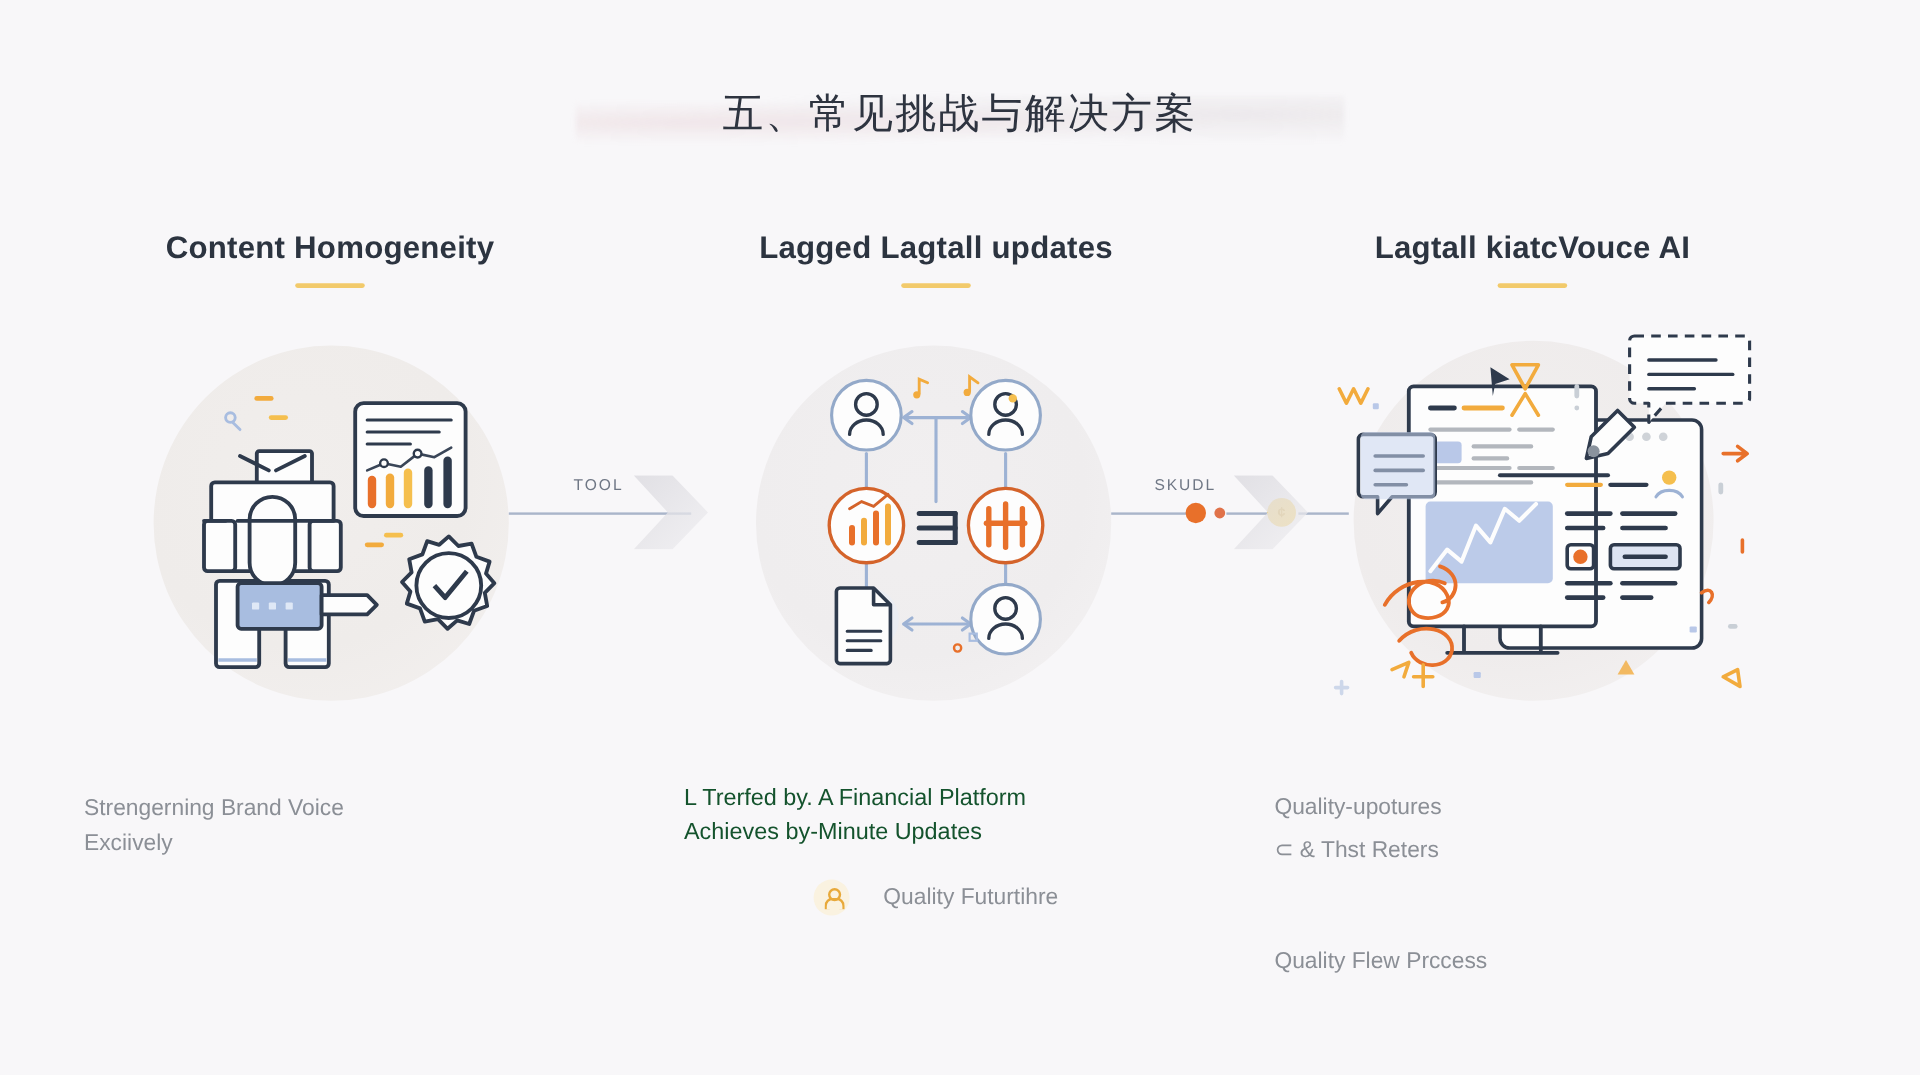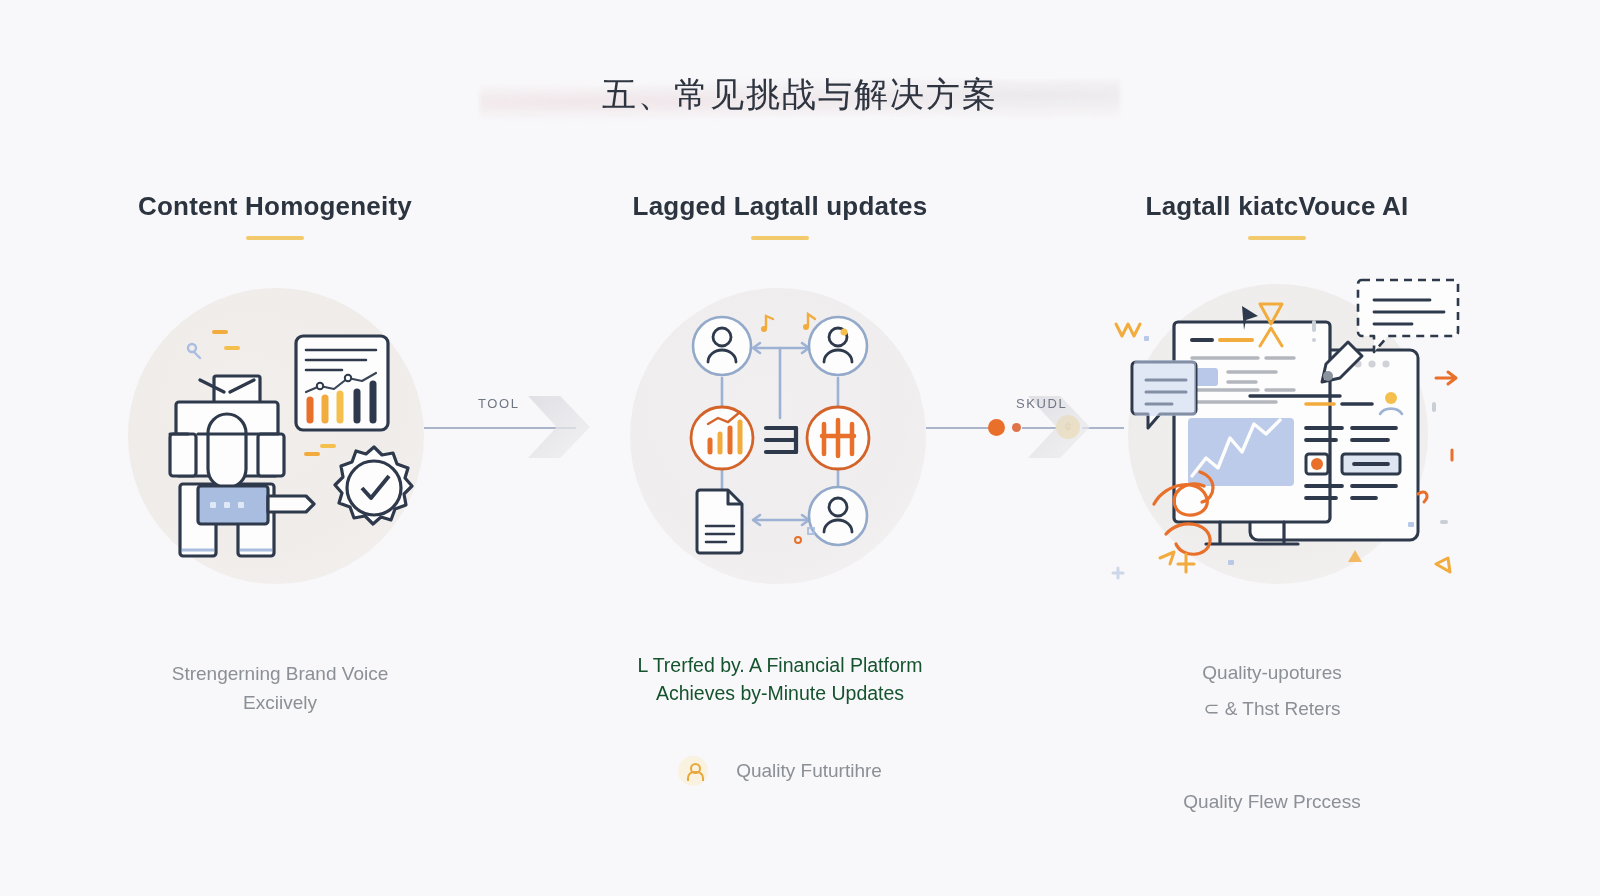--- a/index.html
+++ b/index.html
@@ -72,45 +72,45 @@
     clip-path: polygon(0 0, 52% 0, 100% 50%, 52% 100%, 0 100%, 46% 50%);
   }
   .chev-a { left: 528px; }
   .chev-b { left: 1028px; }
 
   .rail-label {
     position: absolute; font-size: 13px; letter-spacing: 1.6px;
     color: #6f7785; font-weight: 500; top: 396px;
   }
   .rail-label-a { left: 478px; }
-  .rail-label-b { left: 1016px; }
+  .rail-label-b { left: 962px; }
 
   .dot { position: absolute; border-radius: 50%; }
   .dot-lg { left: 988px; top: 419px; width: 17px; height: 17px; background: #e8702a; }
   .dot-sm { left: 1012px; top: 423px; width: 9px; height: 9px; background: #e0724a; }
   .coin {
     position: absolute; left: 1056px; top: 415px; width: 24px; height: 24px;
     border-radius: 50%; background: #f5cf63;
     display: flex; align-items: center; justify-content: center;
     color: #d6a52c; font-size: 12px; font-weight: 700;
   }
 
   
   .caption {
-    position: absolute; width: 420px; text-align: center;
+    position: absolute; width: 420px; 
     font-size: 19px; line-height: 29px; color: #8b8f96; font-weight: 400;
   }
   .cap-1 { left: 70px; top: 659px; }
   .cap-2 { left: 570px; top: 651px; color: #14532d; font-size: 19.5px; line-height: 28px; }
   .cap-3 { left: 1062px; top: 655px; line-height: 36px; }
   .cap-3b { left: 1062px; top: 787px; }
 
   .badge-row {
     position: absolute; left: 570px; top: 733px; width: 420px;
-    display: flex; align-items: center; justify-content: center; gap: 28px; margin-top: 23px;
+    display: flex; align-items: center; justify-content: center; gap: 28px;
   }
   .badge-circle {
     width: 30px; height: 30px; border-radius: 50%;
     background: #faf2e0; display: flex; align-items: center; justify-content: center;
   }
   .badge-glyph { width: 13px; height: 16px; position: relative; }
   .badge-glyph::before {
     content: ""; position: absolute; left: 3px; top: 0; width: 7px; height: 7px;
     border-radius: 50%; border: 2px solid #e8a93a;
   }

